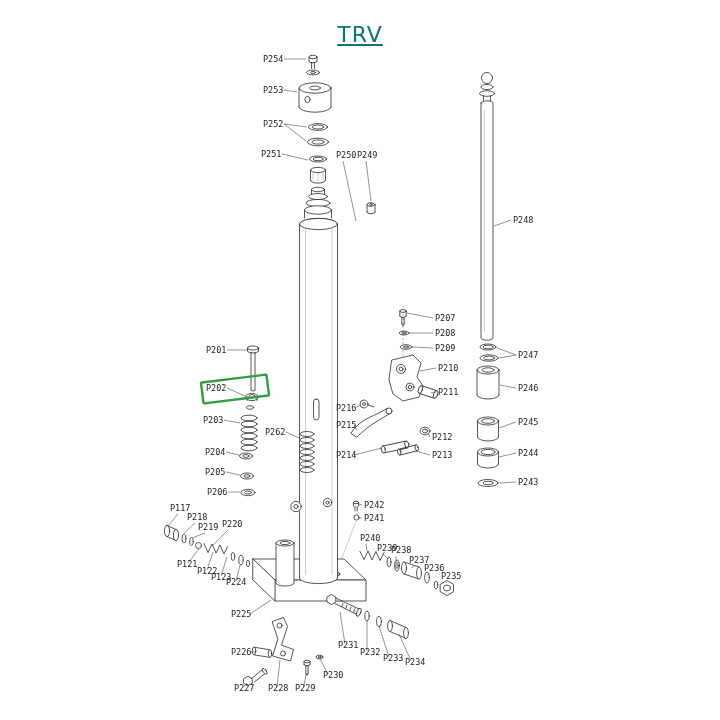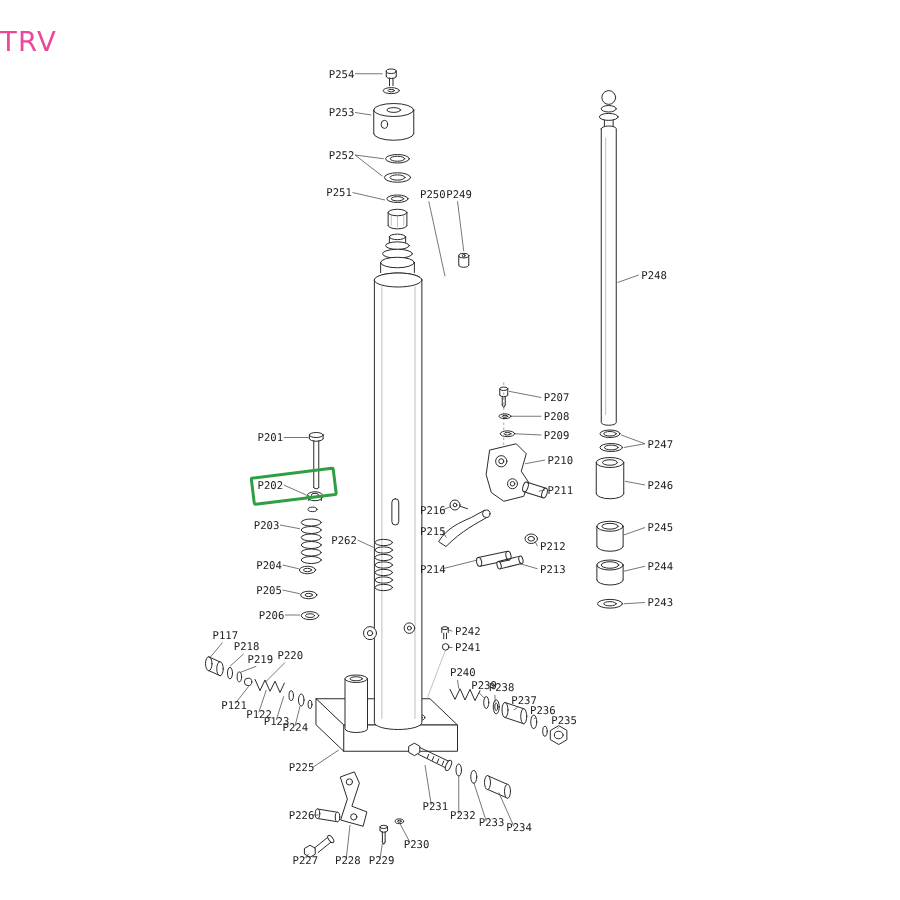--- a/index.html
+++ b/index.html
@@ -1,19 +1,19 @@
 <!DOCTYPE html>
 <html><head>
 <meta charset="utf-8">
 <style>
   html,body{margin:0;padding:0;background:#fff;}
   .page{position:relative;width:720px;height:720px;background:#ffffff;overflow:hidden;
         font-family:"DejaVu Sans", sans-serif;}
-  .title{position:absolute;top:22px;left:0;width:100%;
-         font-size:22px;letter-spacing:1px;color:#ec4899;}
+  .title{position:absolute;top:22px;left:0;width:100%;text-align:center;
+         font-size:22px;letter-spacing:1px;color:#0f766e;text-decoration:underline;}
   svg{position:absolute;top:0;left:0;}
   .art{stroke:#2b2b2b;stroke-width:.8;fill:none;stroke-linecap:round;stroke-linejoin:round;}
   .artf{stroke:#2b2b2b;stroke-width:.8;fill:#ffffff;stroke-linecap:round;stroke-linejoin:round;}
   .faint{stroke:#8f8f8f;stroke-width:.45;fill:none;}
   .dash{stroke:#6a6a6a;stroke-width:.5;stroke-dasharray:2 2;fill:none;}
   .leader{stroke:#4a4a4a;stroke-width:.6;}
   .part-label{font:8.5px "DejaVu Sans Mono", monospace;fill:#222;}
   .highlight{fill:none;stroke-width:2.4;}
 </style>
 </head>

